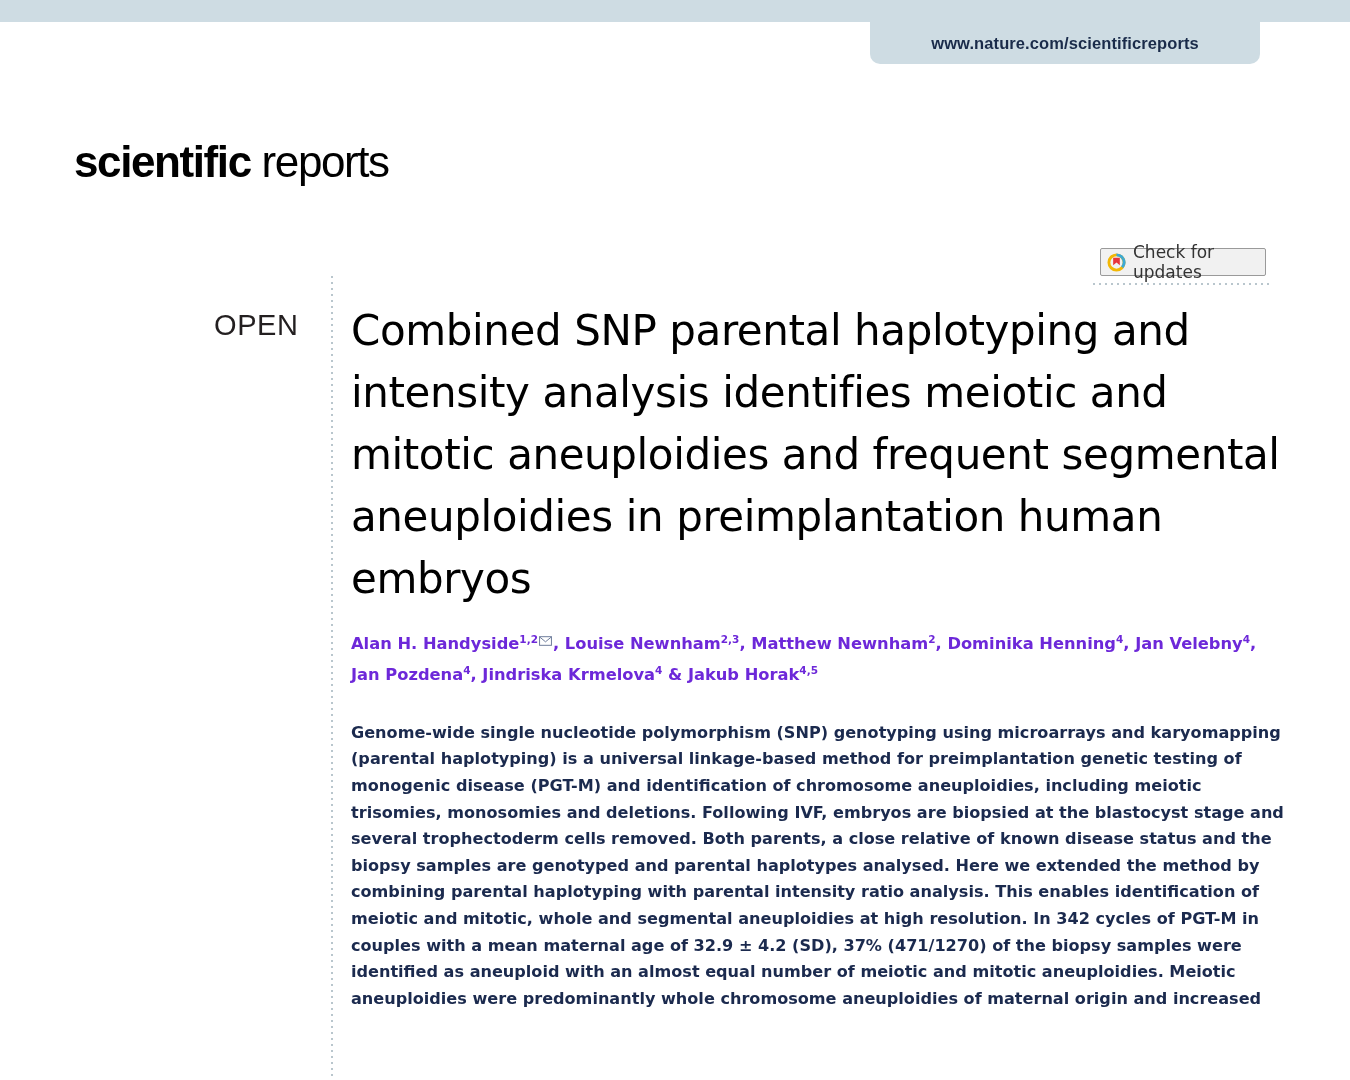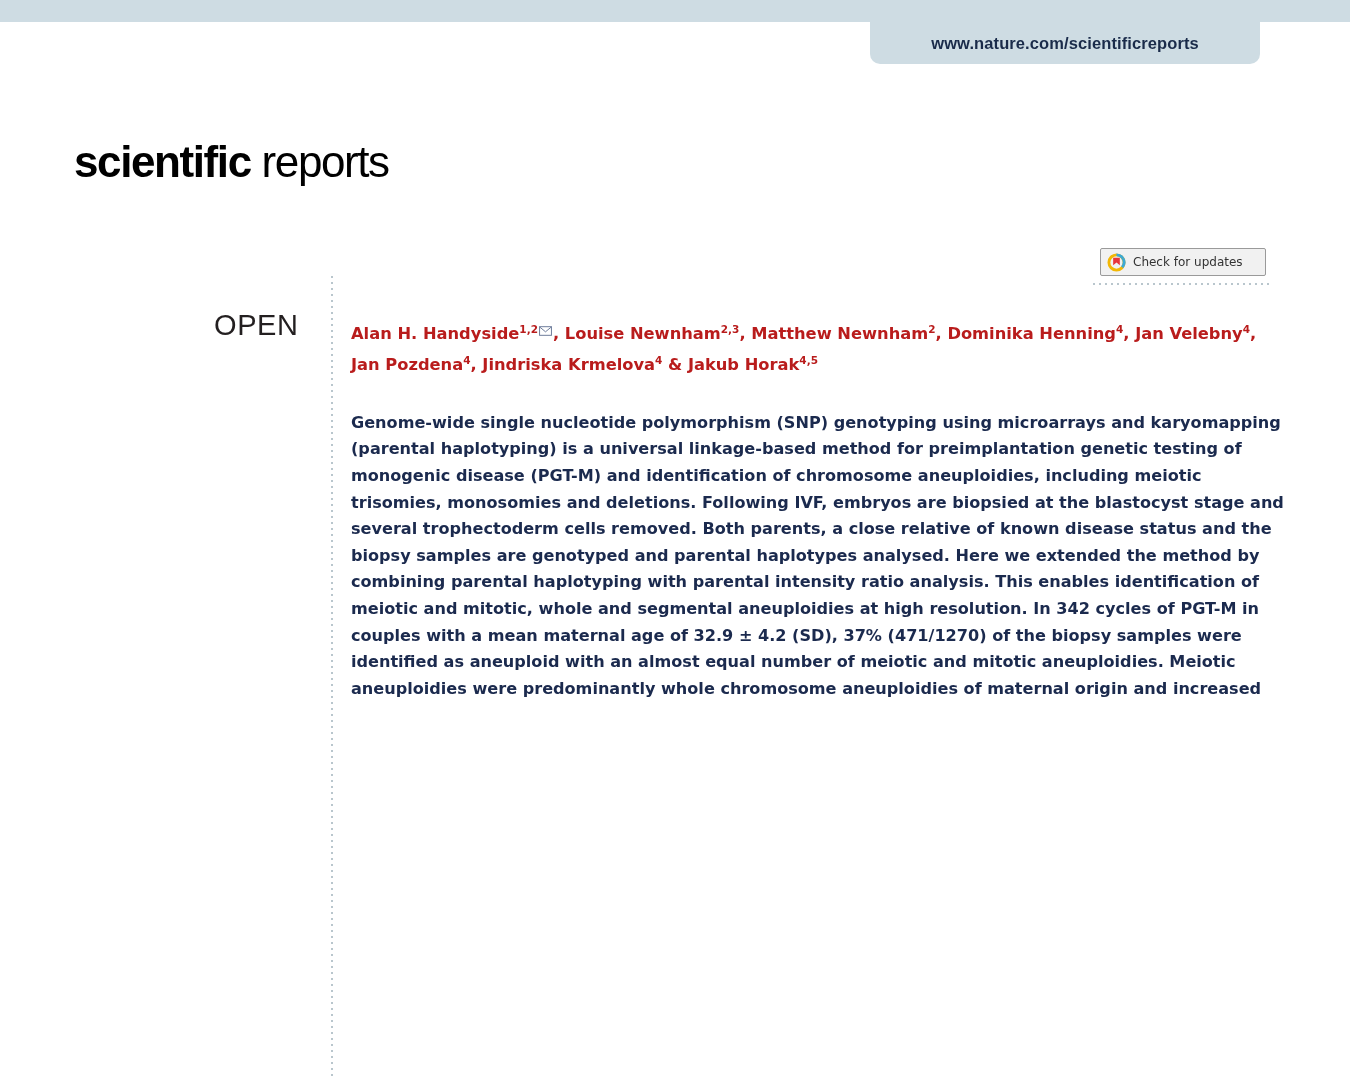--- a/index.html
+++ b/index.html
@@ -84,21 +84,21 @@
     background: #f1f1f1;
     border-radius: 2px;
     display: flex;
     align-items: center;
     padding-left: 6px;
     box-sizing: border-box;
   }
   .crossmark .cm-icon { width: 19px; height: 19px; flex: 0 0 19px; }
   .crossmark .cm-label {
     margin-left: 7px;
-    font-size: 12px;
+    font-size: 17px;
     color: #333333;
     font-family: "DejaVu Sans", sans-serif;
   }
 
   
   .open-tag {
     position: absolute;
     left: 214px; top: 309px;
     font-size: 29px;
     letter-spacing: .6px;
@@ -122,21 +122,21 @@
     letter-spacing: -0.4px;
     margin: 0;
     max-width: 930px;
   }
   .authors {
     margin-top: 16px;
     font-family: "DejaVu Sans", sans-serif;
     font-weight: 700;
     font-size: 16.3px;
     line-height: 26px;
-    color: #b91c1c;
+    color: #6d28d9;
     max-width: 930px;
   }
   .authors sup { font-size: 10.5px; font-weight: 700; }
   .env-icon { display: inline-block; vertical-align: 3px; margin: 0 1px; }
 
   .abstract {
     margin-top: 31px;
     font-family: "DejaVu Sans", sans-serif;
     font-weight: 700;
     font-size: 16.1px;
@@ -171,20 +171,21 @@
   <span class="cm-label">Check for updates</span>
 </div>
 <div class="dotted-rule-h"></div>
 
 <div class="dotted-rule"></div>
 
 <div class="open-tag">OPEN</div>
 
 <div class="article">
 
+  <h1 class="title">Combined SNP parental haplotyping and intensity analysis identifies meiotic and mitotic aneuploidies and frequent segmental aneuploidies in preimplantation human embryos</h1>
 
   <div class="authors">
     <span>Alan H. Handyside</span><sup>1,2</sup><span class="env-icon"><svg width="13" height="10" viewBox="0 0 16 12" aria-hidden="true">
           <rect x="0.7" y="0.7" width="14.6" height="10.6" fill="#ffffff" stroke="#6b7a99" stroke-width="1.2"></rect>
           <path d="M1 1.2 L8 7 L15 1.2" fill="none" stroke="#6b7a99" stroke-width="1.2"></path>
         </svg></span><span>, Louise Newnham</span><sup>2,3</sup><span>, Matthew Newnham</span><sup>2</sup><span>, Dominika Henning</span><sup>4</sup><span>,</span>
     <span>Jan Velebny</span><sup>4</sup><span>, Jan Pozdena</span><sup>4</sup><span>, Jindriska Krmelova</span><sup>4</sup><span> &amp; Jakub Horak</span><sup>4,5</sup>
   </div>
 
   <div class="abstract">Genome-wide single nucleotide polymorphism (SNP) genotyping using microarrays and karyomapping (parental haplotyping) is a universal linkage-based method for preimplantation genetic testing of monogenic disease (PGT-M) and identification of chromosome aneuploidies, including meiotic trisomies, monosomies and deletions. Following IVF, embryos are biopsied at the blastocyst stage and several trophectoderm cells removed. Both parents, a close relative of known disease status and the biopsy samples are genotyped and parental haplotypes analysed. Here we extended the method by combining parental haplotyping with parental intensity ratio analysis. This enables identification of meiotic and mitotic, whole and segmental aneuploidies at high resolution. In 342 cycles of PGT-M in couples with a mean maternal age of 32.9 ± 4.2 (SD), 37% (471/1270) of the biopsy samples were identified as aneuploid with an almost equal number of meiotic and mitotic aneuploidies. Meiotic aneuploidies were predominantly whole chromosome aneuploidies of maternal origin and increased</div>

